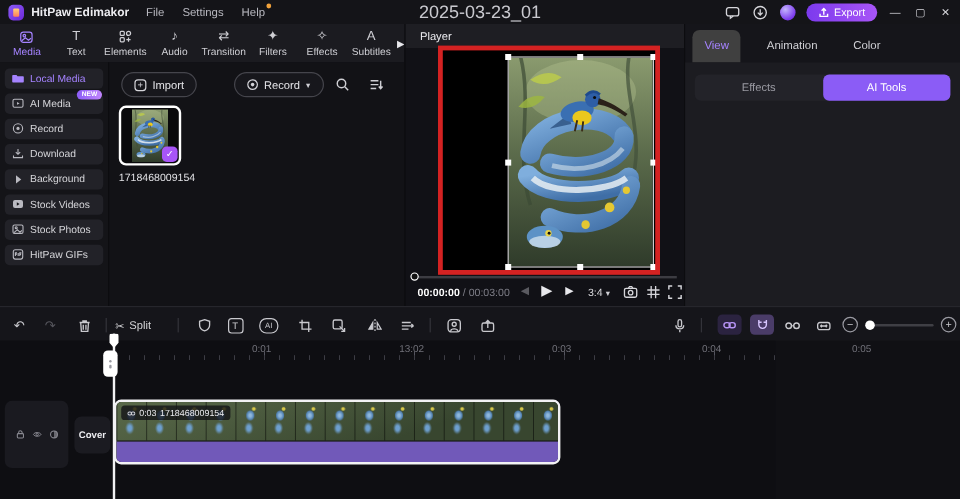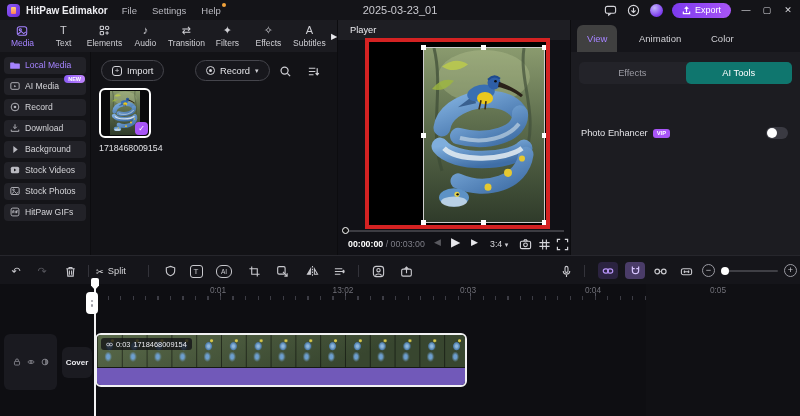--- a/index.html
+++ b/index.html
@@ -6,21 +6,21 @@
   body{background:#0b0b0e;font-family:"Liberation Sans",sans-serif;-webkit-font-smoothing:antialiased}
   .app{position:relative;width:800px;height:416px;background:#101014;overflow:hidden;color:#e6e6ea}
 
   
   .titlebar{position:absolute;left:0;top:0;width:800px;height:20px;background:#141418;display:flex;align-items:center}
   .logo{width:13px;height:13px;margin:0 6px 0 7px;border-radius:4px;background:linear-gradient(135deg,#8b5cf6,#6d28d9);position:relative}
   .logo::after{content:"";position:absolute;left:4px;top:3px;width:5px;height:7px;background:linear-gradient(180deg,#ffd27a,#ff7a59);border-radius:1px}
   .appname{font-size:10px;font-weight:bold;color:#ececf0;margin-right:14px}
   .menu-item{font-size:9.5px;color:#b9b9c0;margin-right:15px;position:relative}
   .menu-item.help::after{content:"";position:absolute;right:-5px;top:-2px;width:4px;height:4px;border-radius:50%;background:#f2a33c}
-  .proj-title{position:absolute;left:50%;transform:translateX(-50%);font-size:11px;color:#c9c9cf}
+  .proj-title{position:absolute;left:50%;transform:translateX(-50%);font-size:15px;color:#c9c9cf}
   .tb-right{position:absolute;right:6px;top:0;height:20px;display:flex;align-items:center;gap:9px}
   .tb-ico{width:14px;height:14px;display:flex;align-items:center;justify-content:center;color:#d5d5da}
   .avatar{width:13px;height:13px;border-radius:50%;background:radial-gradient(circle at 35% 30%,#c4b5fd,#7c3aed 70%)}
   .export-btn{height:15px;padding:0 10px;border-radius:8px;background:linear-gradient(90deg,#7c3aed,#a855f7);display:flex;align-items:center;gap:4px;font-size:9px;color:#fff}
   .win-ctl{font-size:9px;color:#d5d5da;width:12px;text-align:center}
 
   
   .nav{position:absolute;left:0;top:20px;width:337px;height:32px;background:#1b1b20;display:flex;align-items:center;padding-left:2px}
   .nav-tab{width:41px;display:flex;flex-direction:column;align-items:center;gap:1px;color:#cfcfd4;cursor:default}
   .nav-tab .ic{height:13px;display:flex;align-items:center;justify-content:center;font-size:11px;line-height:13px}
@@ -64,21 +64,21 @@
   .ratio{font-size:8.8px;color:#dcdce0}
   .psvg{width:13px;height:13px;color:#d5d5da}
 
   
   .right{position:absolute;left:571px;top:20px;width:229px;height:235px;background:#15151a}
   .rtab{position:absolute;top:5px;height:27px;display:flex;align-items:center;justify-content:center;font-size:9.5px;color:#d0d0d5;padding:0 10px}
   .rtab.active{background:#404040;border-radius:6px 6px 0 0;color:#a583ff}
   .rcontent{position:absolute;left:0;top:32px;width:229px;height:203px;background:#1c1c21}
   .seg-bar{position:absolute;left:8px;right:8px;top:10px;height:22px;background:#232329;border-radius:5px;display:flex}
   .seg{flex:1;display:flex;align-items:center;justify-content:center;font-size:9.3px;color:#9b9ba3}
-  .seg.active{background:#0f766e;border-radius:5px;color:#fff}
+  .seg.active{background:#8b5cf6;border-radius:5px;color:#fff}
   .opt-row{position:absolute;left:10px;right:12px;height:14px;display:flex;align-items:center;font-size:9.3px;color:#e3e3e7}
   .toggle{position:absolute;right:0;width:22px;height:12px;background:#3a3a42;border-radius:6px}
   .toggle::after{content:"";position:absolute;left:1px;top:1px;width:10px;height:10px;border-radius:50%;background:#fff}
   .vip-badge{background:#a855f7;color:#fff;font-size:5.8px;font-weight:bold;padding:1.5px 4px;border-radius:3px;margin-left:5px}
 
   
   .toolbar{position:absolute;left:0;top:255px;width:800px;height:29px;background:#15151a;border-top:1px solid #26262c}
   .tbi{position:absolute;top:7px;width:16px;height:16px;display:flex;align-items:center;justify-content:center;color:#c9c9ce;font-size:11px}
   .tbi svg{width:13px;height:13px}
   .tbi.dim{color:#55555c}
@@ -406,25 +406,20 @@
 
   <div class="right">
     <div class="rtab active" style="left:6px">View</div>
     <div class="rtab" style="left:58px">Animation</div>
     <div class="rtab" style="left:130px">Color</div>
     <div class="rcontent">
       <div class="seg-bar">
         <div class="seg">Effects</div>
         <div class="seg active">AI Tools</div>
       </div>
-      <div class="opt-row" style="top:74px">
-        <span>Photo Enhancer</span>
-        <span class="vip-badge">VIP</span>
-        <span class="toggle"></span>
-      </div>
     </div>
   </div>
 
   <div class="toolbar">
     <span class="tbi" style="left:8px">↶</span>
     <span class="tbi dim" style="left:34px">↷</span>
     <span class="tbi" style="left:62px">
       <svg viewBox="0 0 14 14" fill="none" stroke="currentColor" stroke-width="1.2">
           <path d="M2.5 4 h9 M5.5 4 V2.7 h3 V4 M3.5 4 l.6 8 h5.8 l.6-8 M5.8 6 v4.5 M8.2 6 v4.5"></path>
         </svg>

